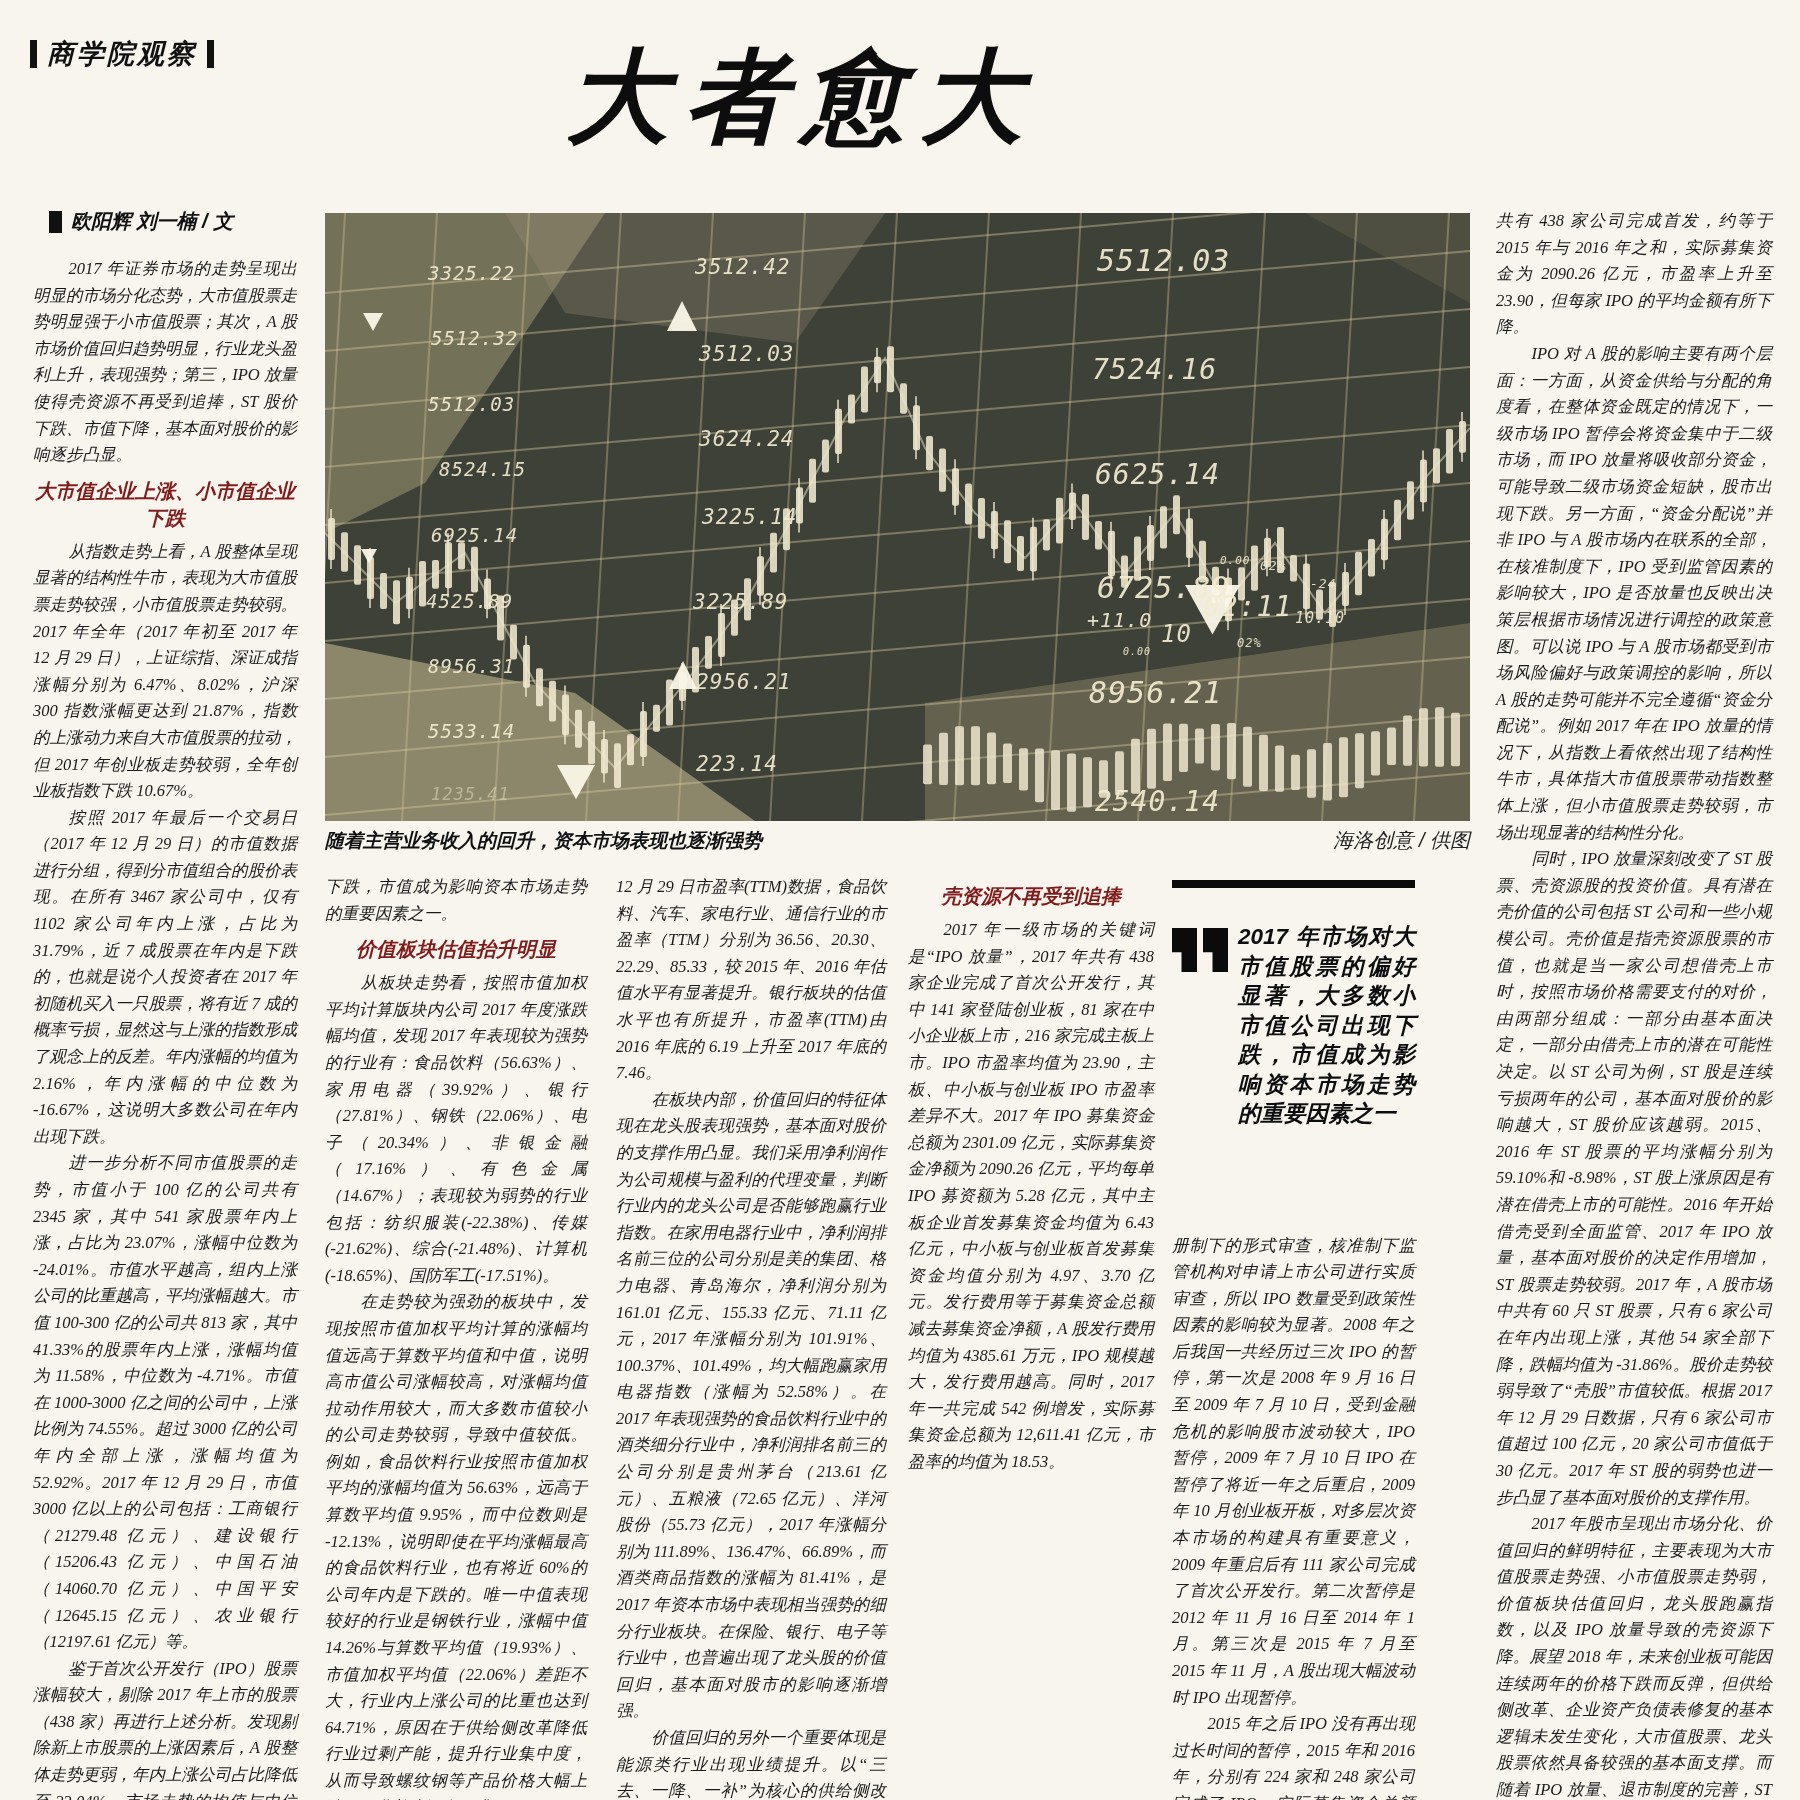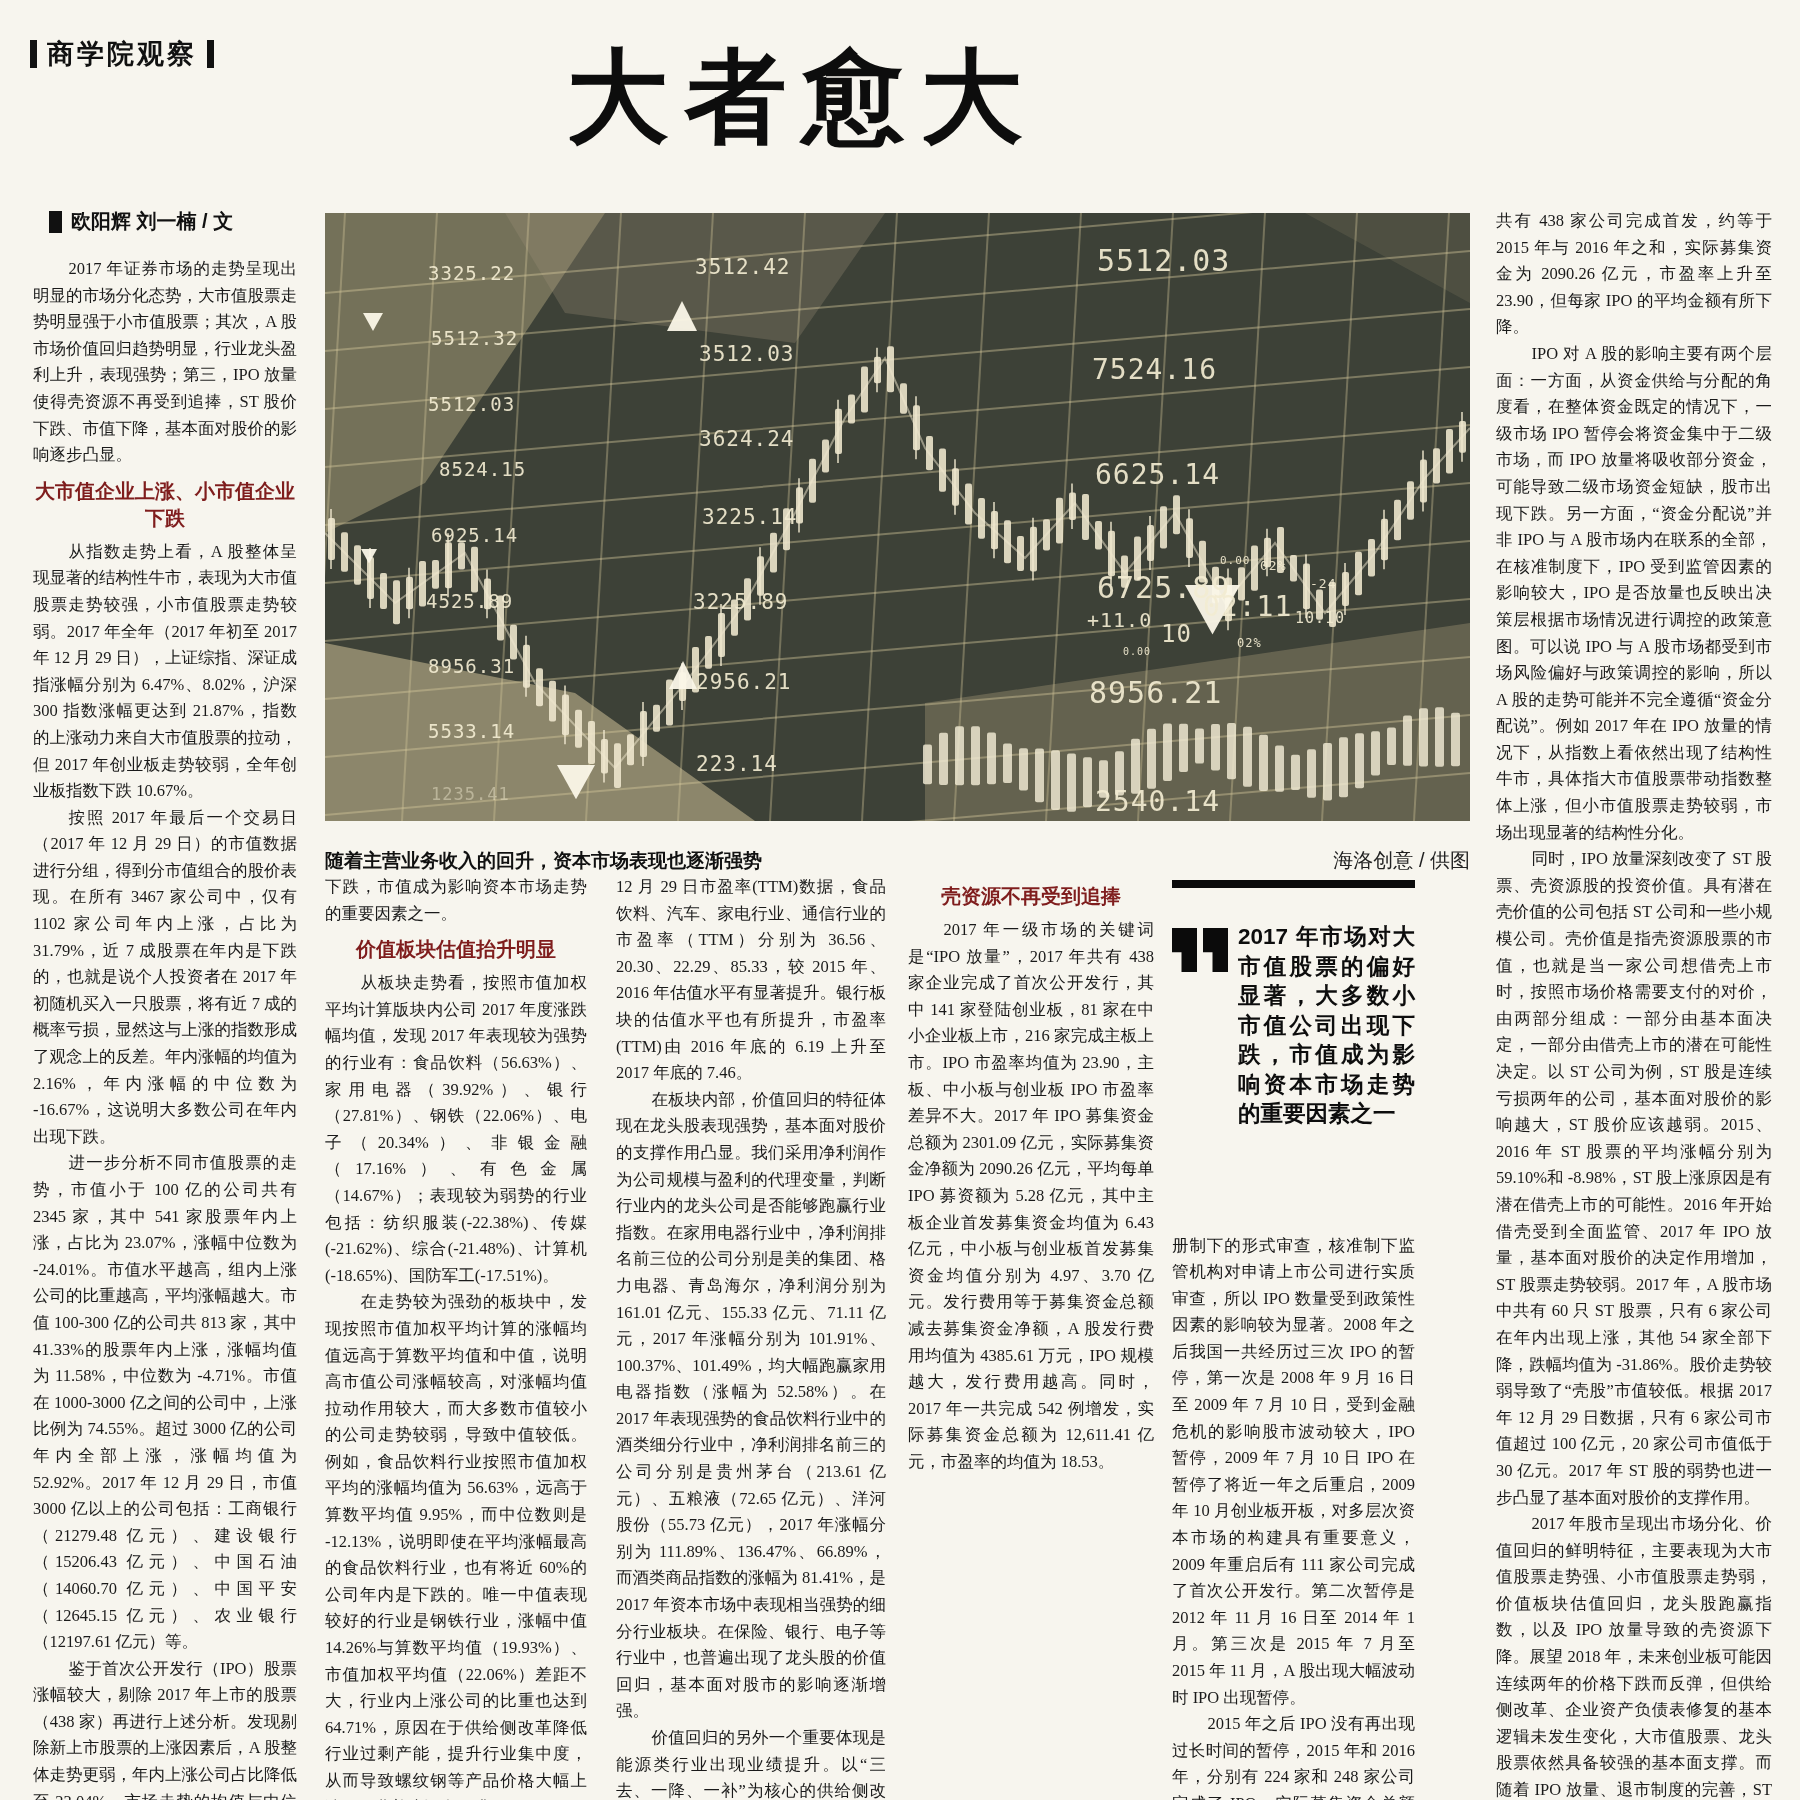--- a/index.html
+++ b/index.html
@@ -1,29 +1,29 @@
 <!DOCTYPE html>
 <html><head>
 <meta charset="utf-8">
 <style>
   html,body{margin:0;padding:0;}
   body{width:1800px;height:1800px;background:#f7f5ee;font-family:"Liberation Serif","DejaVu Serif",serif;}
-  .page{position:relative;width:1800px;height:1800px;overflow:hidden;color:#191919;}
+  .page{position:relative;width:1800px;height:1800px;overflow:hidden;color:#191919;font-style:italic;}
 
   .section-tag{position:absolute;left:30px;top:36px;display:flex;align-items:center;gap:10px;}
   .section-bar{width:7px;height:28px;background:#111;}
   .section-text{font-family:"Liberation Sans","DejaVu Sans",sans-serif;font-weight:bold;font-size:27px;letter-spacing:3px;color:#111;}
 
   .headline{position:absolute;left:230px;top:30px;width:1145px;text-align:center;font-size:102px;font-weight:900;letter-spacing:16px;color:#0d0d0d;margin:0;font-family:"Liberation Serif","DejaVu Serif",serif;}
 
   .byline{position:absolute;left:49px;top:208px;display:flex;align-items:center;gap:9px;font-family:"Liberation Sans","DejaVu Sans",sans-serif;font-weight:bold;font-size:20px;color:#111;}
   .byline-block{width:13px;height:22px;background:#111;}
 
   .photo{position:absolute;left:325px;top:213px;width:1145px;height:608px;background:#84cc16;overflow:hidden;}
-  .caption-row{position:absolute;left:325px;top:827px;width:1145px;display:flex;justify-content:space-between;align-items:flex-end;margin-top:20px;}
+  .caption-row{position:absolute;left:325px;top:827px;width:1145px;display:flex;justify-content:space-between;align-items:flex-end;}
   .caption{font-family:"Liberation Sans","DejaVu Sans",sans-serif;font-weight:bold;font-size:19px;color:#111;}
   .credit{font-family:"Liberation Sans","DejaVu Sans",sans-serif;font-size:20px;color:#222;}
 
   .col{position:absolute;color:#1a1a1a;}
   .col p{margin:0;}
   .para{font-size:16.5px;line-height:26.6px;text-align:justify;text-indent:2.15em;}
   .para.cont{text-indent:0;}
   .subhead{font-family:"Liberation Sans","DejaVu Sans",sans-serif;font-weight:bold;font-size:20px;text-align:center;margin:9px 0 7px 0;color:#7f1d1d;}
 
   .col1{left:33px;top:256px;width:264px;}

